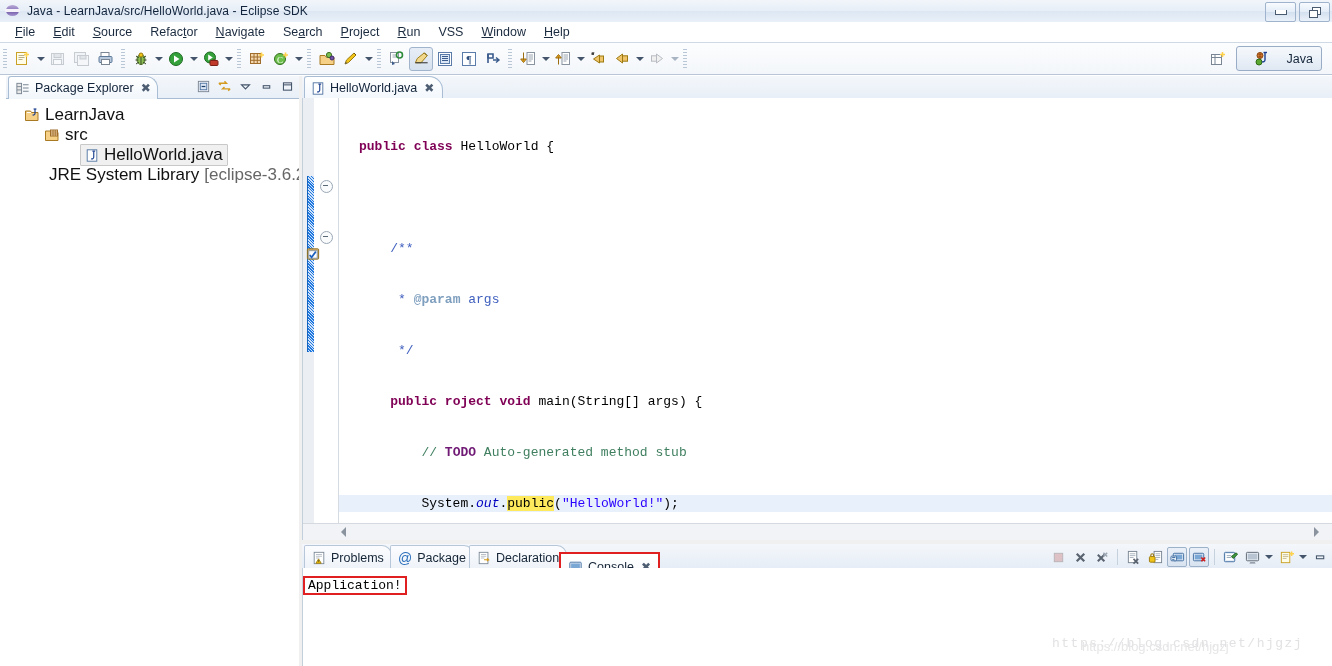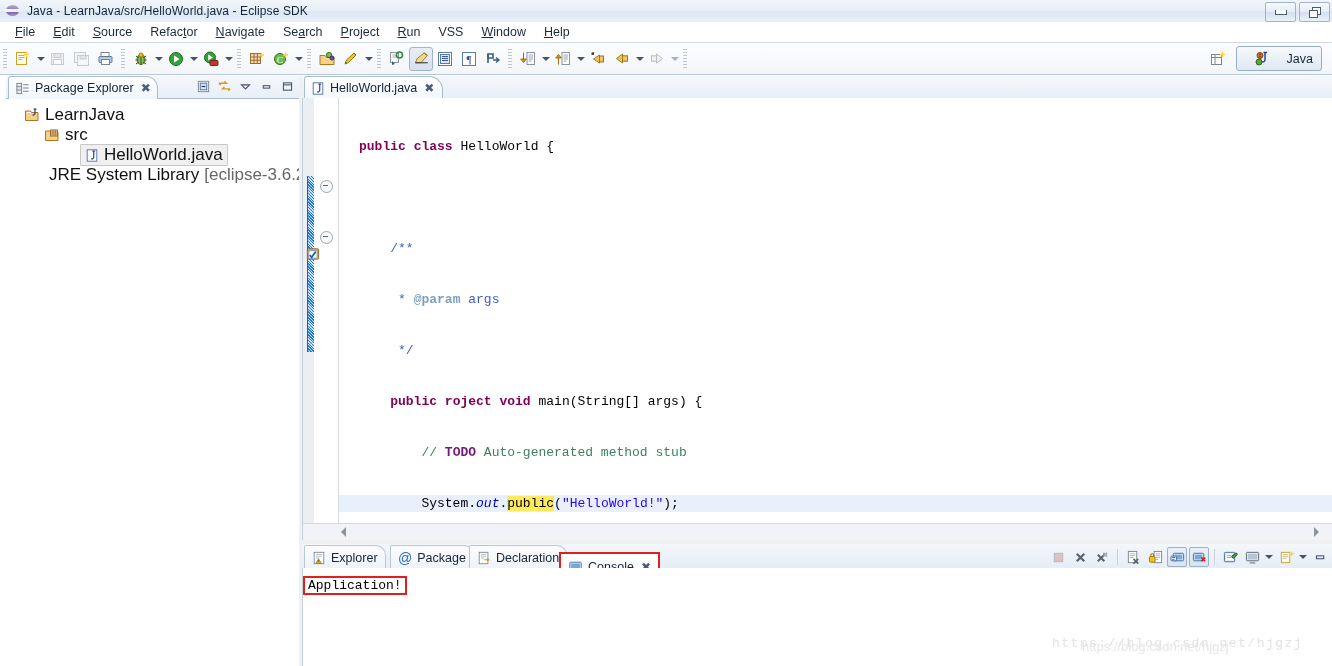--- a/index.html
+++ b/index.html
@@ -703,21 +703,21 @@
 
 <div class="console-panel">
   <div class="con-tabrow">
     <div class="con-tab" style="left:2px;">
       <svg width="14" height="14" viewBox="0 0 16 16">
         <rect x="2.5" y="1.5" width="11" height="13" fill="#fff" stroke="#7a8694"></rect>
         <path d="M4.5 4h7M4.5 6h7M4.5 8h4" stroke="#b0b8c2"></path>
         <path d="M7.5 9l3 5h-6z" fill="#f2c200" stroke="#9c7a10"></path>
         <path d="M7.5 10.6v1.6M7.5 13h.1" stroke="#3a3a3a" stroke-width="1"></path>
       </svg>
-      <span>Explorer</span>
+      <span>Problems</span>
     </div>
     <div class="con-tab" style="left:88px;">
       <span style="color:#2a6ebb;font-size:14px;">@</span>
       <span>Package</span>
     </div>
     <div class="con-tab" style="left:167px;">
       <svg width="14" height="14" viewBox="0 0 16 16">
         <rect x="2.5" y="1.5" width="10" height="13" fill="#fff" stroke="#7a8694"></rect>
         <path d="M4.5 4h6M4.5 6h6M4.5 8h4" stroke="#b0b8c2"></path>
         <path d="M8 10h5l-1.5-1.5M13 10l-1.5 1.5" fill="none" stroke="#d49a1e" stroke-width="1.4"></path>

